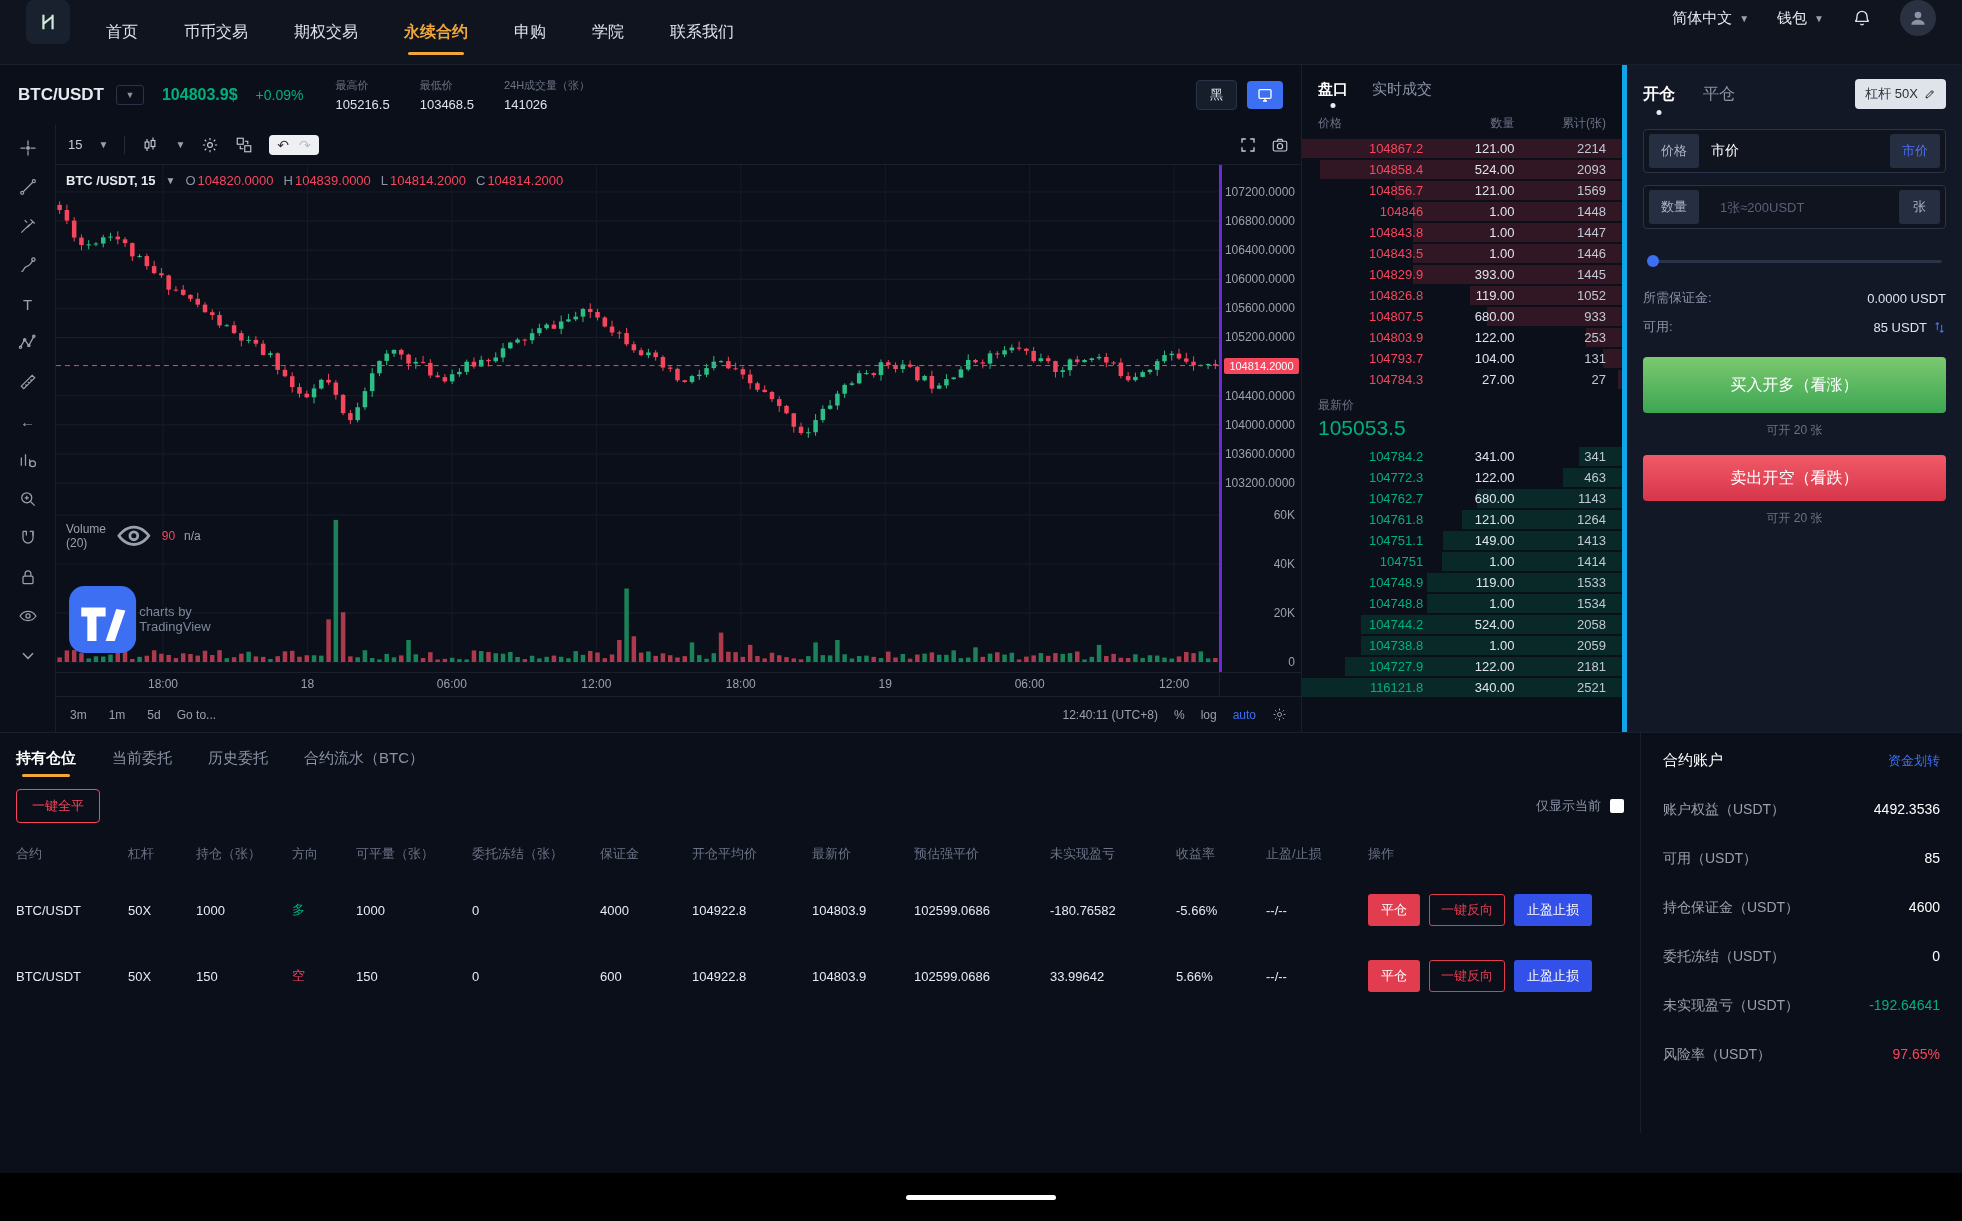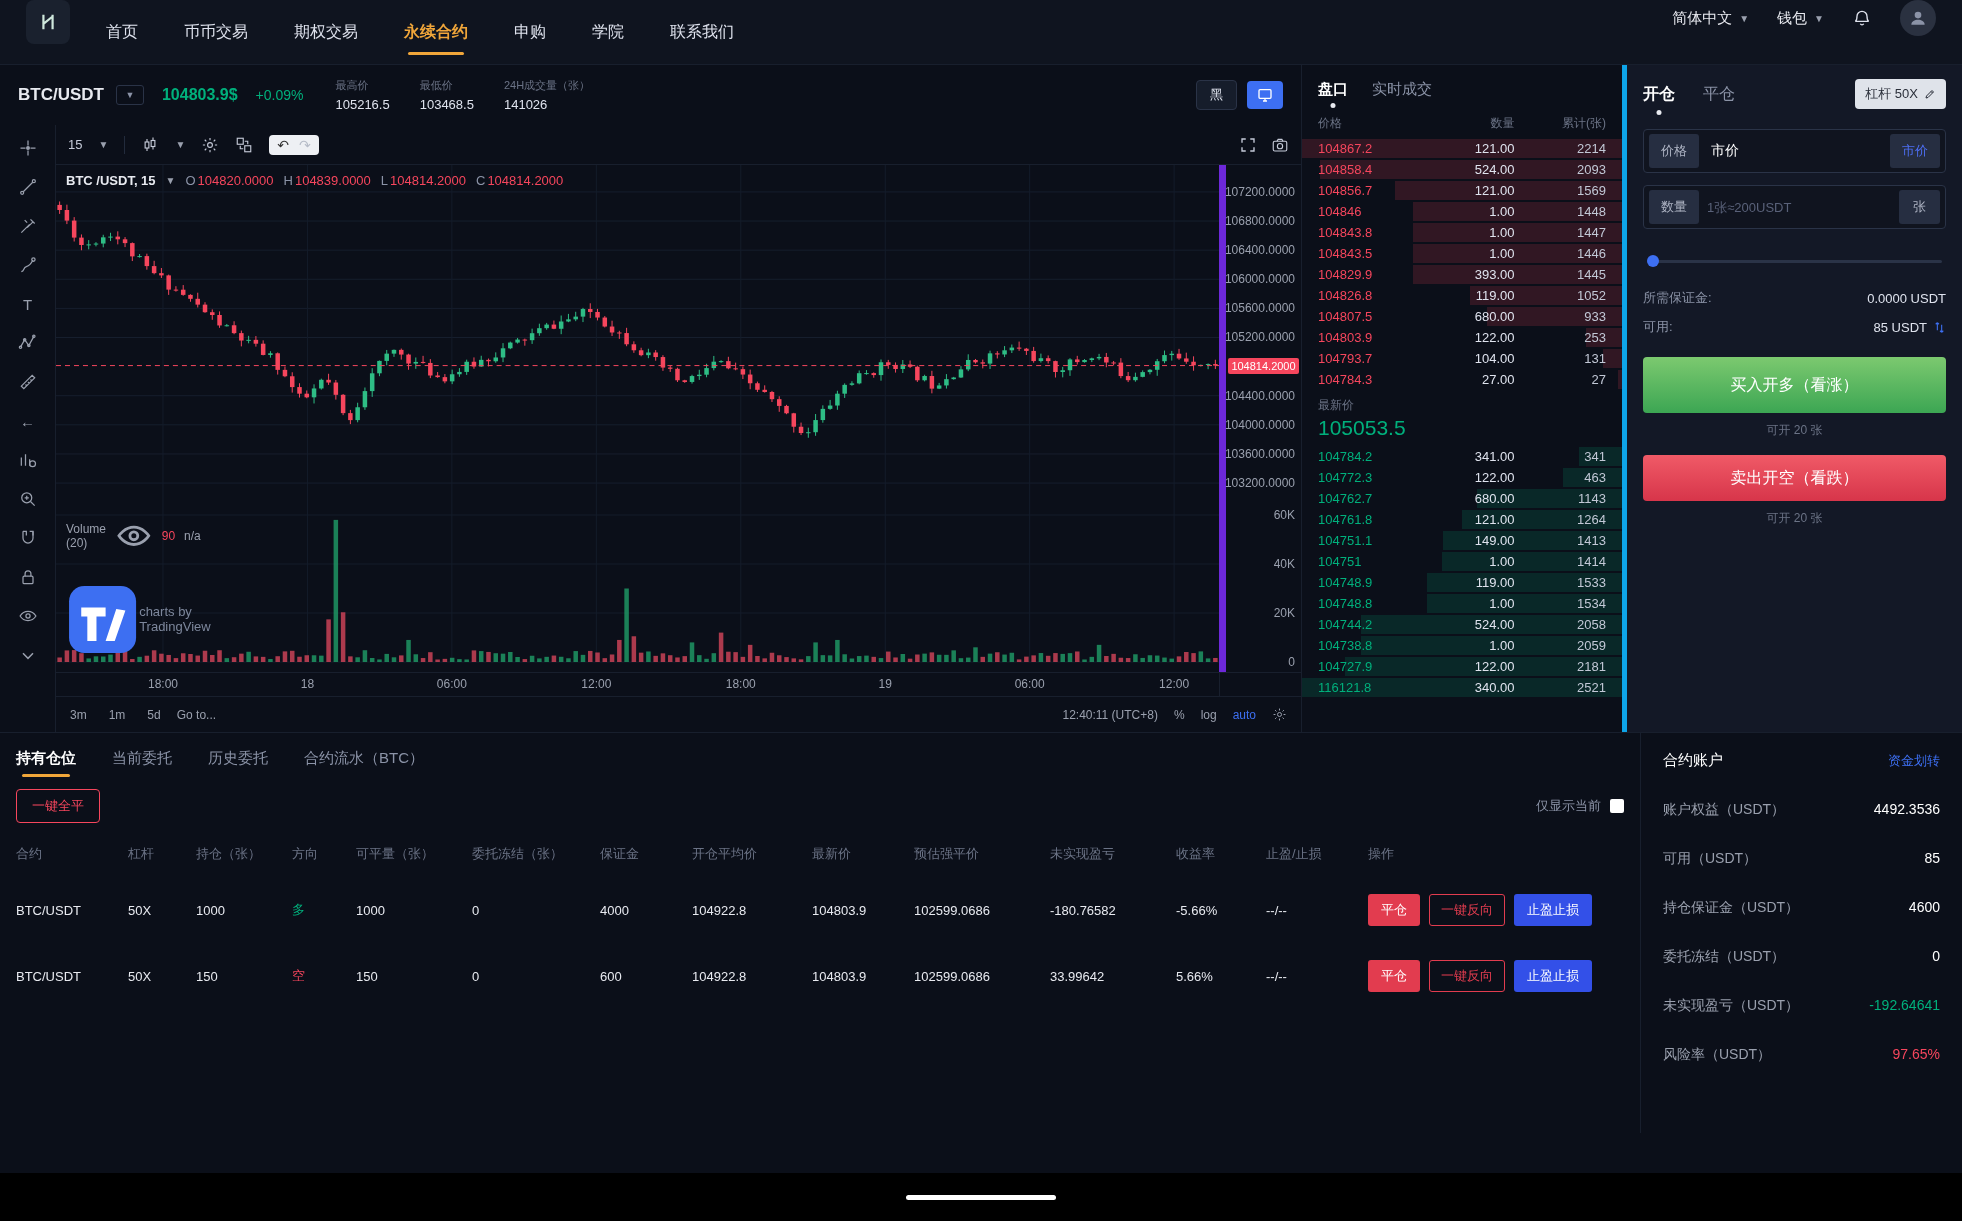--- a/index.html
+++ b/index.html
@@ -40,21 +40,21 @@
   .tv-tool{width:24px;height:22px;display:flex;align-items:center;justify-content:center;cursor:pointer;font-size:15px;color:#9aa0ae}
   .chart-main{flex:1;display:flex;flex-direction:column;min-width:0}
   .tv-top{height:40px;flex:0 0 40px;border-bottom:1px solid #181f2d;display:flex;align-items:center;padding:0 12px;gap:16px;color:#c6cbd9;font-size:13px}
   .tv-top .sep{width:1px;height:18px;background:#222b3c}
   .undo-pill{background:#eef0f4;border-radius:4px;display:flex;align-items:center;padding:2px 8px;gap:10px;color:#333}
   .undo-pill span{cursor:pointer;font-size:14px}
   .tv-top-right{margin-left:auto;display:flex;gap:14px;align-items:center}
   .plot-wrap{flex:1;display:flex;min-height:0}
   .plot-area{flex:1;position:relative;overflow:hidden}
   .plot-area svg{width:100%;height:100%}
-  .price-axis{width:82px;flex:0 0 82px;border-left:7px solid #6d28d9;position:relative;font-size:12px;color:#9aa0ae}
+  .price-axis{width:82px;flex:0 0 82px;border-left:3px solid #6d28d9;position:relative;font-size:12px;color:#9aa0ae}
   .pa-label{position:absolute;right:6px;transform:translateY(-50%);white-space:nowrap}
   .pa-tag{position:absolute;left:2px;right:2px;background:#f6465d;color:#fff;text-align:center;border-radius:2px;font-size:11px;padding:2px 0;transform:translateY(-50%);z-index:2}
   .ohlc-legend{position:absolute;top:8px;left:10px;display:flex;gap:10px;align-items:center;font-size:13px;color:#c6cbd9;z-index:2}
   .ohlc-legend .sym{color:#e8eaf0;font-weight:bold}
   .ohlc-legend .lv{display:flex;gap:2px}
   .ohlc-legend .lbl{color:#8b93a7}
   .ohlc-legend .val{color:#f6465d}
   .vol-legend{position:absolute;left:10px;top:352px;display:flex;gap:9px;align-items:center;font-size:12px;color:#9aa0ae;z-index:2}
   .vol-legend .ma{color:#f6465d}
   .watermark{position:absolute;left:10px;bottom:16px;display:flex;gap:0;align-items:center;font-size:13px;color:#7d879c;z-index:2}
@@ -75,41 +75,41 @@
   .ob-head{display:flex;padding:2px 16px 6px;font-size:12px;color:#6b7386}
   .ob-head span:nth-child(1){flex:1.15;text-align:left}
   .ob-head span:nth-child(2){flex:1;text-align:right}
   .ob-head span:nth-child(3){flex:1;text-align:right}
   .ob-list{display:flex;flex-direction:column}
   .ob-row{display:flex;align-items:center;height:21px;padding:0 16px;font-size:13px;position:relative;cursor:pointer}
   .ob-row .depth{position:absolute;top:1px;bottom:1px;right:0;z-index:0}
   .ob-row.ask .depth{background:rgba(246,70,93,.16)}
   .ob-row.bid .depth{background:rgba(0,176,124,.16)}
   .ob-row span{z-index:1}
-  .ob-row .p{flex:1.15;text-align:left}
+  .ob-row .p{flex:1.15;text-align:right}
   .ob-row.ask .p{color:#f6465d}
   .ob-row.bid .p{color:#00b07c}
   .ob-row .q{flex:1;text-align:right;color:#dfe3ee}
   .ob-row .t{flex:1;text-align:right;color:#c2c8d6}
   .ob-last{padding:7px 16px 6px}
   .ob-last-label{font-size:12px;color:#6b7386}
   .ob-last-price{font-size:21px;color:#00b07c;margin-top:2px;font-weight:500}
   
   .trade-col{width:335px;flex:0 0 335px;background:#131826;padding:14px 16px;display:flex;flex-direction:column}
   .tp-tabs{display:flex;gap:28px;align-items:center;margin-bottom:20px}
   .tp-tab{font-size:16px;color:#8b93a7;cursor:pointer;position:relative}
   .tp-tab.active{color:#fff;font-weight:bold}
   .tp-tab.active::after{content:"";position:absolute;left:50%;transform:translateX(-50%);bottom:-10px;width:5px;height:5px;border-radius:50%;background:#e8eaf0}
   .lev-btn{margin-left:auto;background:#dfe3ea;color:#2a2f3a;border:none;border-radius:4px;padding:6px 10px;font-size:13px;display:flex;gap:6px;align-items:center}
   .field{display:flex;align-items:center;border:1px solid #2a3347;border-radius:4px;height:44px;padding:5px;margin-bottom:12px;background:#10141f}
   .field-chip{background:#262e41;color:#aeb4c4;font-size:13px;border-radius:3px;padding:8px 12px;white-space:nowrap}
   .field-value{flex:1;padding:0 12px;color:#fff;font-size:14px}
   .field-btn{background:#262e41;color:#4d6ef2;border:none;font-size:13px;border-radius:3px;padding:8px 12px;white-space:nowrap}
   .field-unit{background:#262e41;color:#aeb4c4;font-size:13px;border-radius:3px;padding:8px 14px}
-  .field-input{flex:1;background:transparent;border:none;outline:none;color:#fff;padding:0 8px;font-size:13px;min-width:0}
+  .field-input{flex:1;background:transparent;border:none;outline:none;color:#fff;padding:0 21px;font-size:13px;min-width:0}
   .field-input::placeholder{color:#596179}
   .slider{margin:14px 4px 22px;position:relative;height:12px;cursor:pointer}
   .slider .track{position:absolute;top:5px;left:0;right:0;height:3px;background:#2a3347;border-radius:2px}
   .slider .knob{position:absolute;top:0;left:0;width:12px;height:12px;border-radius:50%;background:#3d6ff2}
   .info-row{display:flex;justify-content:space-between;align-items:center;font-size:13px;color:#8b93a7;margin-bottom:11px}
   .info-value{color:#dfe3ee;display:flex;align-items:center;gap:6px}
   .buy-btn{height:56px;border:none;border-radius:4px;background:linear-gradient(180deg,#7cc96f,#3ca653);color:#fff;font-size:16px;margin-top:10px;width:100%}
   .sell-btn{height:46px;border:none;border-radius:4px;background:linear-gradient(180deg,#f05a67,#d7354a);color:#fff;font-size:16px;width:100%}
   .hint{color:#6b7386;font-size:12px;text-align:center;margin:9px 0 16px}
   

